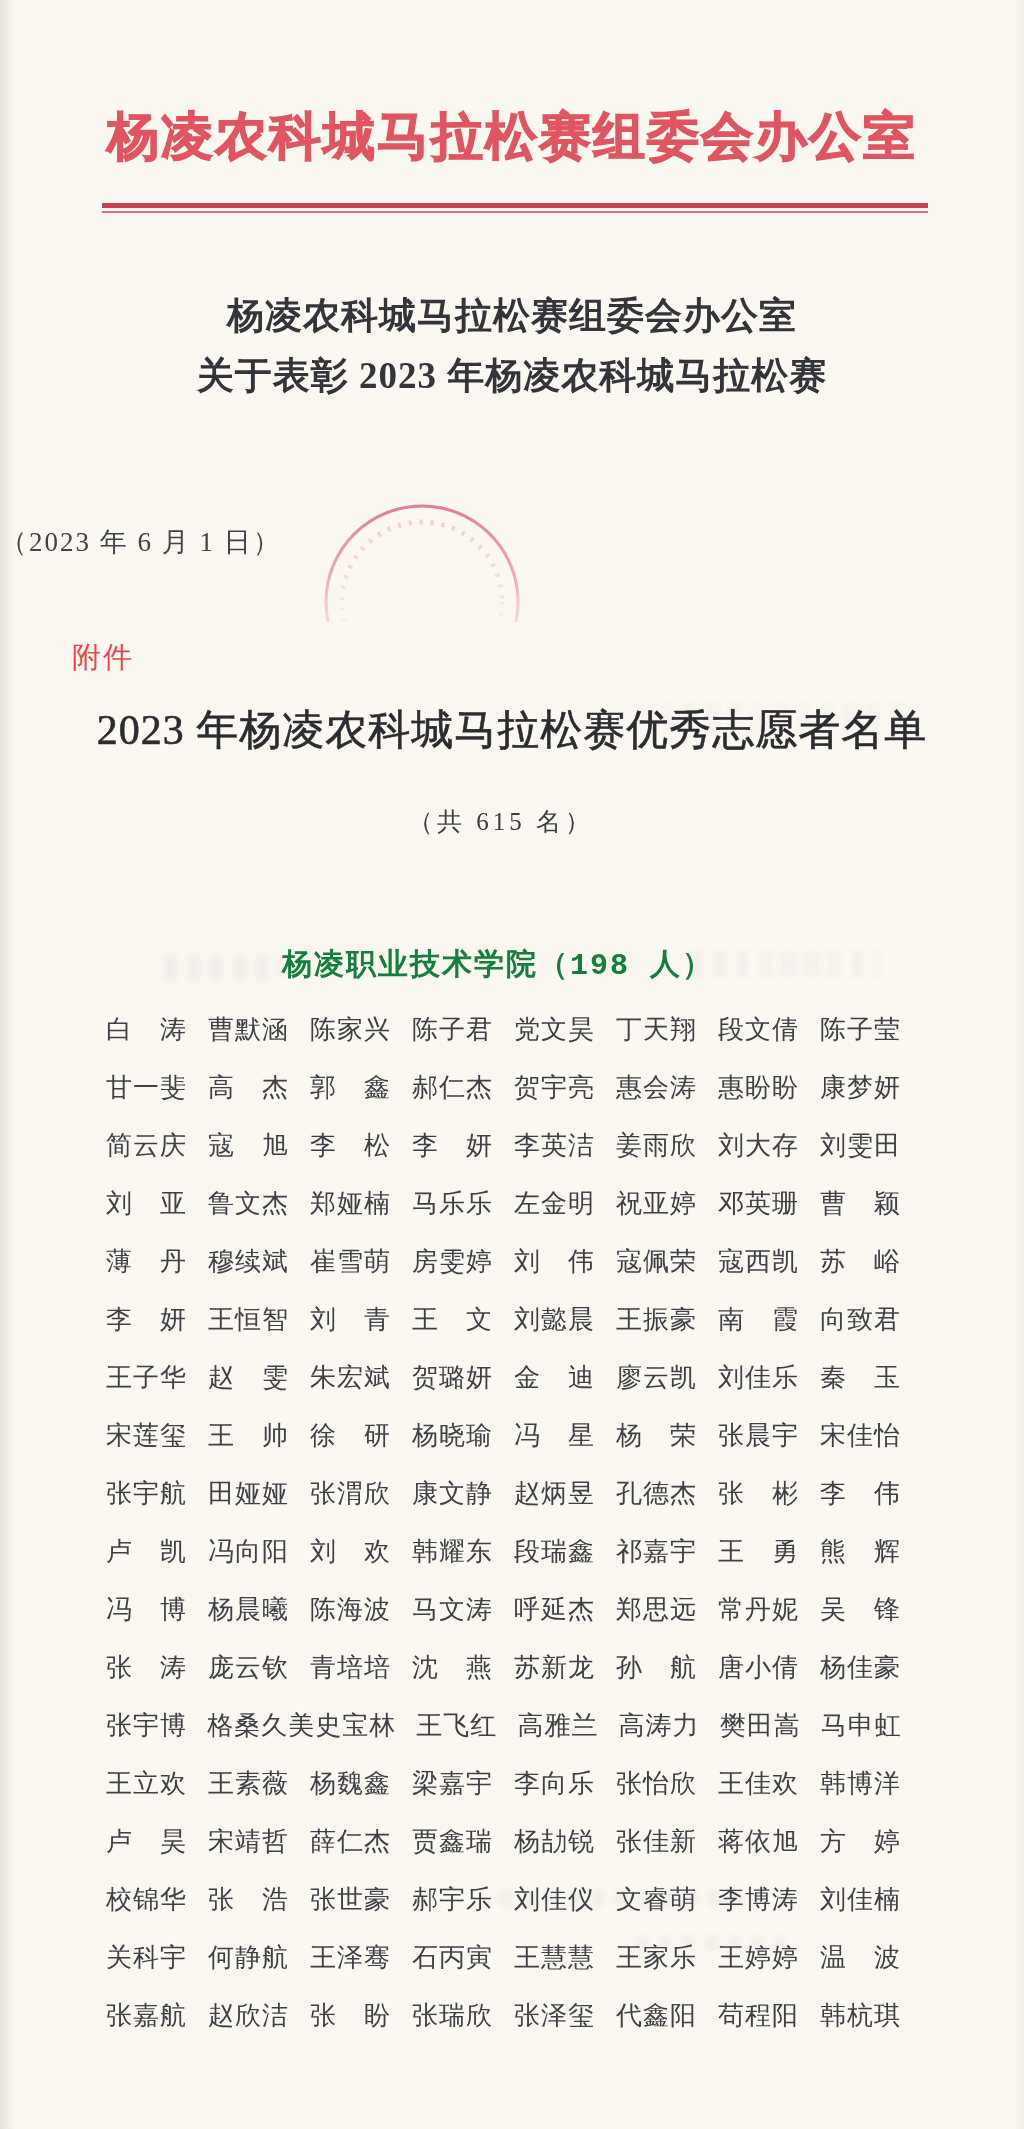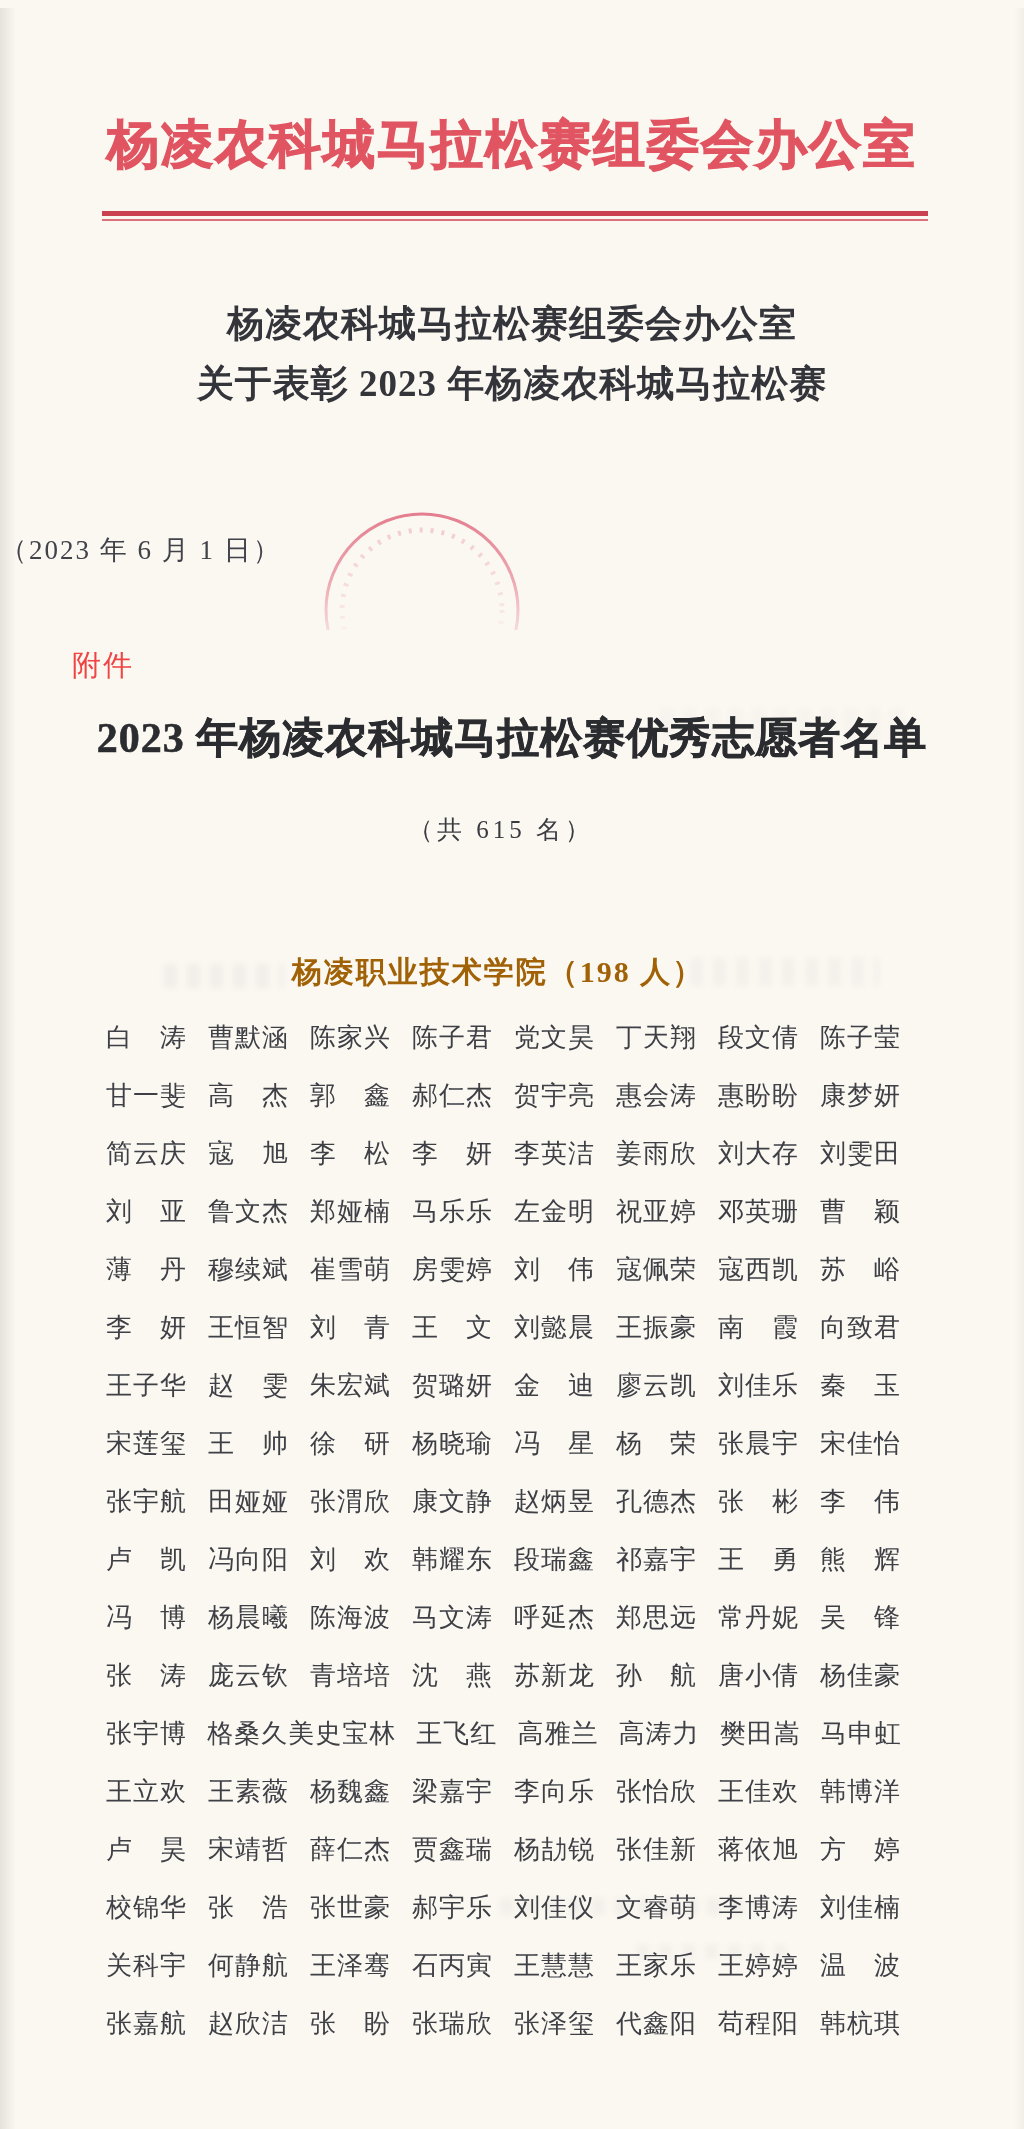--- a/index.html
+++ b/index.html
@@ -13,21 +13,20 @@
   }
   * { margin: 0; padding: 0; box-sizing: border-box; }
   html, body { background: var(--paper); }
   body { width: 1024px; height: 2129px; position: relative; overflow: hidden; }
 
   .page {
     position: absolute; inset: 0;
     background: var(--paper);
     font-family: "Liberation Serif", serif;
     color: var(--ink);
-    margin-top: 8px;
   }
   
   .page::before {
     content: ""; position: absolute; left: 0; top: 0; bottom: 0; width: 16px;
     background: linear-gradient(90deg, rgba(115,108,100,0.16), rgba(115,108,100,0));
     pointer-events: none;
   }
   .page::after {
     content: ""; position: absolute; right: 0; top: 0; bottom: 0; width: 10px;
     background: linear-gradient(270deg, rgba(115,108,100,0.07), rgba(115,108,100,0));
@@ -73,38 +72,38 @@
   }
 
   .attachment {
     position: absolute; left: 72px; top: 638px;
     font-size: 29px; color: #ef4444; letter-spacing: 2px;
   }
 
   .list-title {
     position: absolute; top: 702px; left: 0; right: 0;
     text-align: center;
-    font-size: 42px; font-weight: 700; letter-spacing: 1px;
+    font-size: 42px; font-weight: 400; letter-spacing: 1px;
     color: #2b2c30;
     -webkit-text-stroke: 0.6px #2b2c30;
     white-space: nowrap;
   }
   .list-subtitle {
     position: absolute; top: 805px; left: 0; right: 22px;
     text-align: center;
     font-size: 25px; letter-spacing: 4px; color: #3a3b40;
     white-space: nowrap;
   }
 
   .section-heading {
     position: absolute; top: 944px; left: 0; right: 28px;
     text-align: center;
-    font-family: Liberation Serif, serif;
+    font-family: Liberation Mono, monospace;
     font-size: 30px; font-weight: 600; letter-spacing: 2px;
-    color: #a16207;
+    color: #15803d;
     white-space: nowrap;
   }
 
   .name-grid {
     position: absolute; top: 1000px; left: 106px; width: 816px; font-family: Liberation Serif, serif;
   }
   .name-row {
     display: grid;
     grid-template-columns: repeat(8, 1fr);
     height: 58px; align-items: center;

